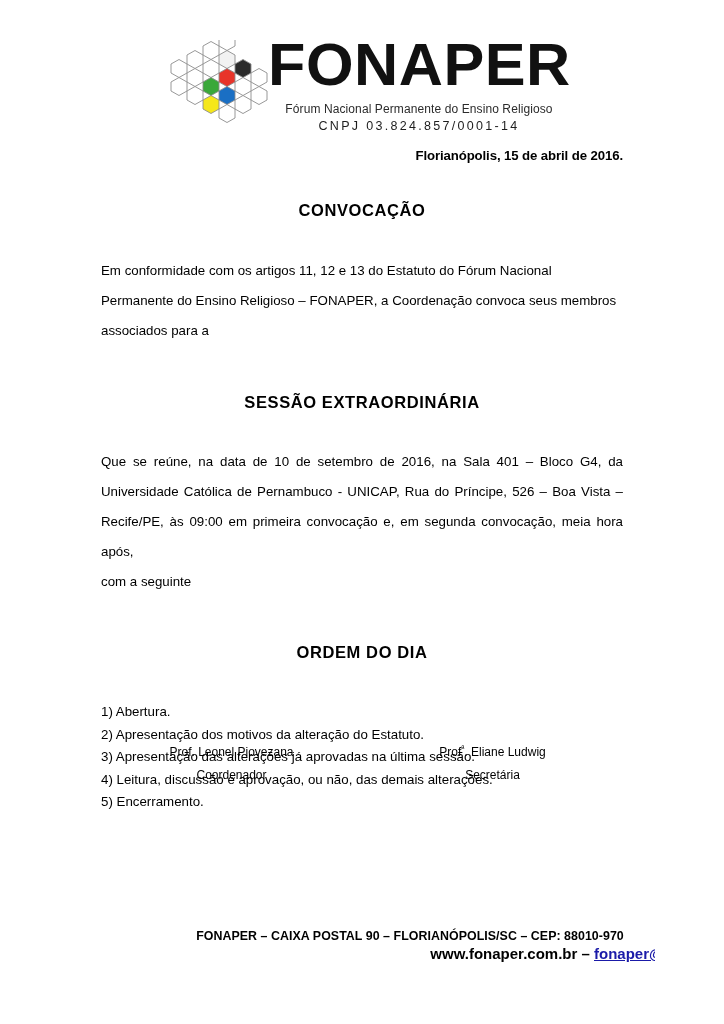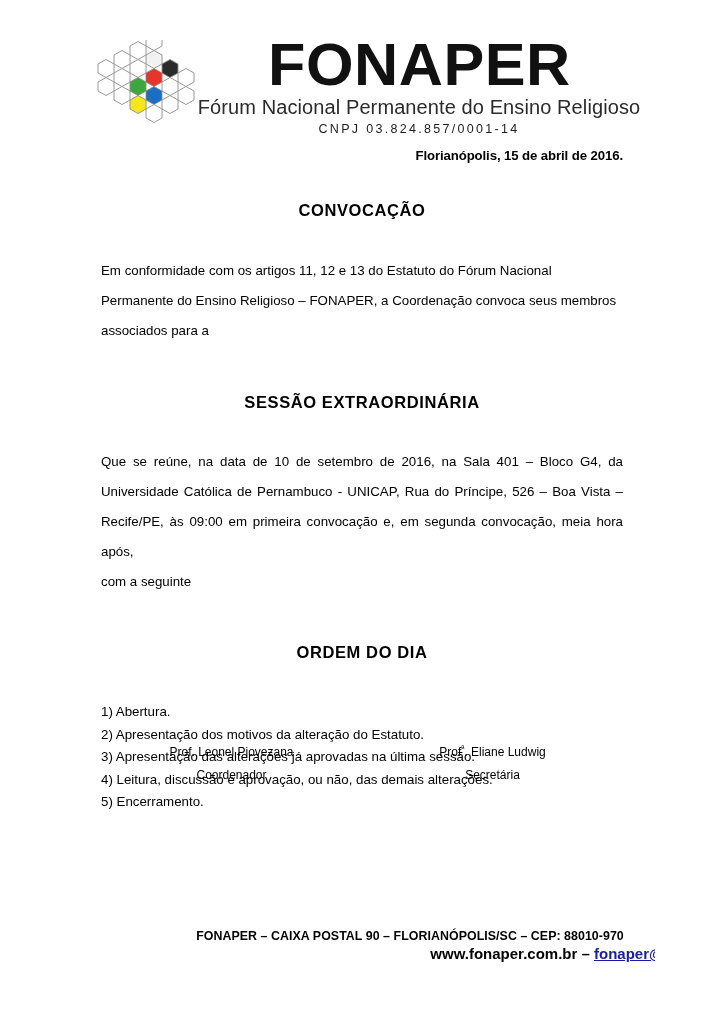--- a/index.html
+++ b/index.html
@@ -53,24 +53,24 @@
     line-height: 0.98;
     color: #111111;
     margin: 0;
     padding: 0;
     white-space: nowrap;
     transform: scaleX(1.02);
     transform-origin: center;
   }
   .tagline {
     font-family: "Liberation Sans", sans-serif;
-    font-size: 20px;
+    font-size: 12px;
     color: #2b2b2b;
     letter-spacing: 0.1px;
-    margin-top: 1px;
+    margin-top: 7px;
     white-space: nowrap;
   }
   .cnpj {
     font-family: "Liberation Sans", sans-serif;
     font-size: 12.5px;
     color: #1d1d1d;
     letter-spacing: 2.3px;
     margin-top: 3px;
     white-space: nowrap;
     font-weight: 500;

